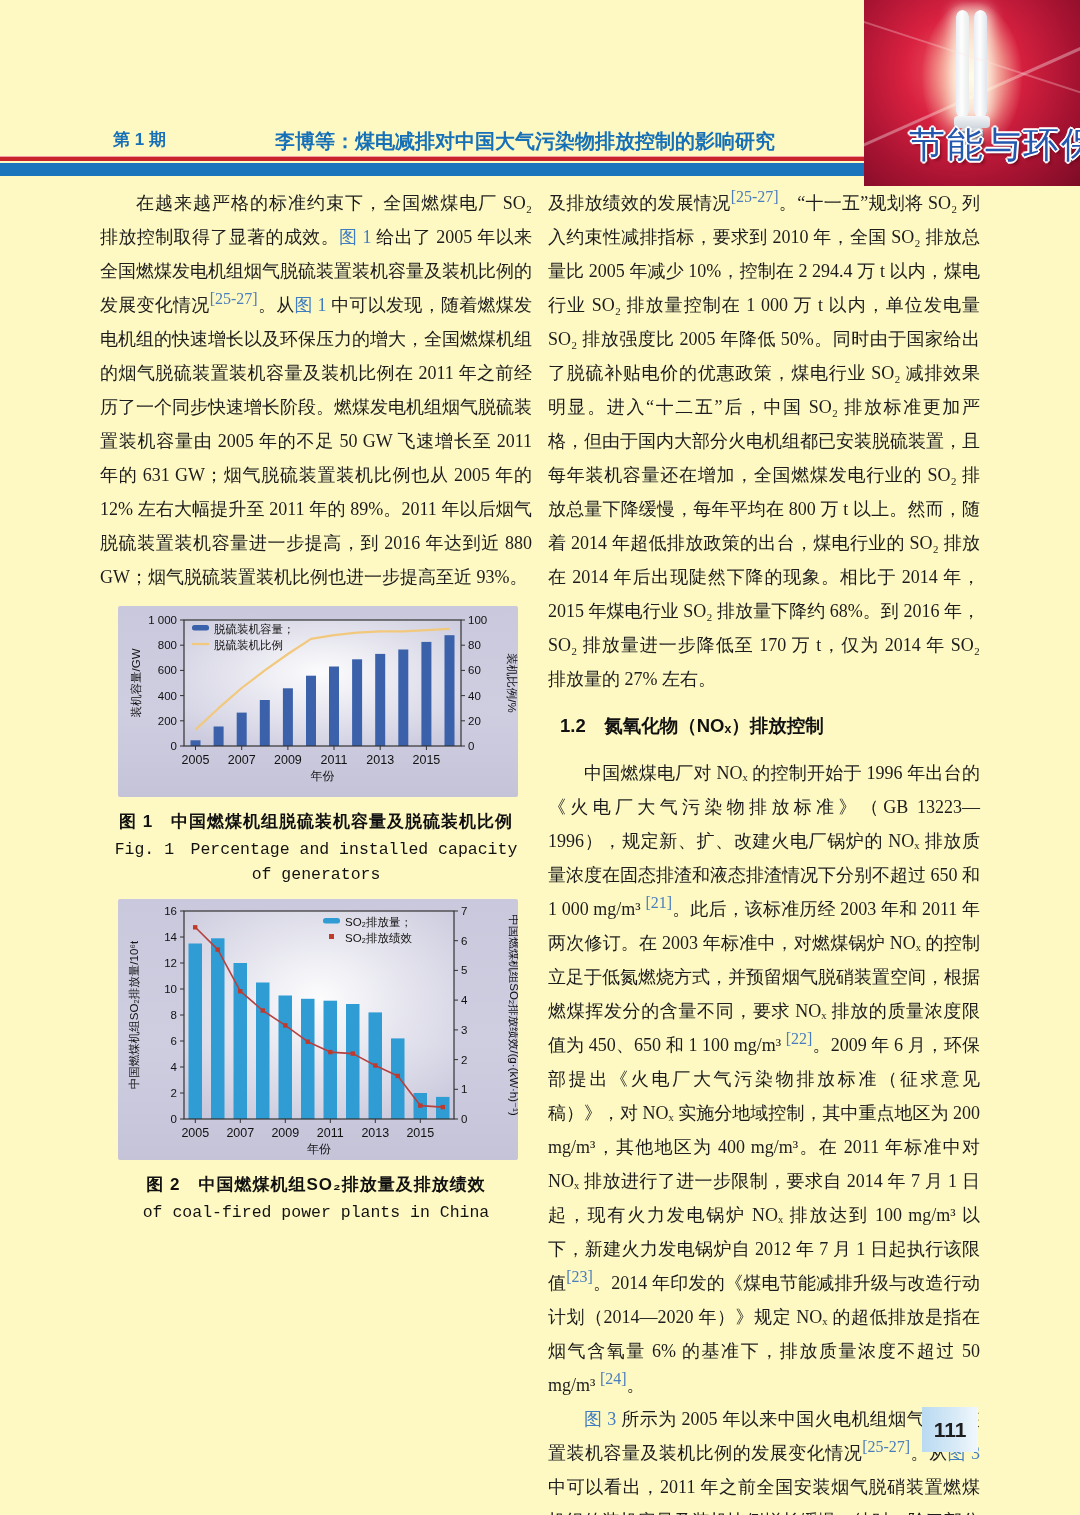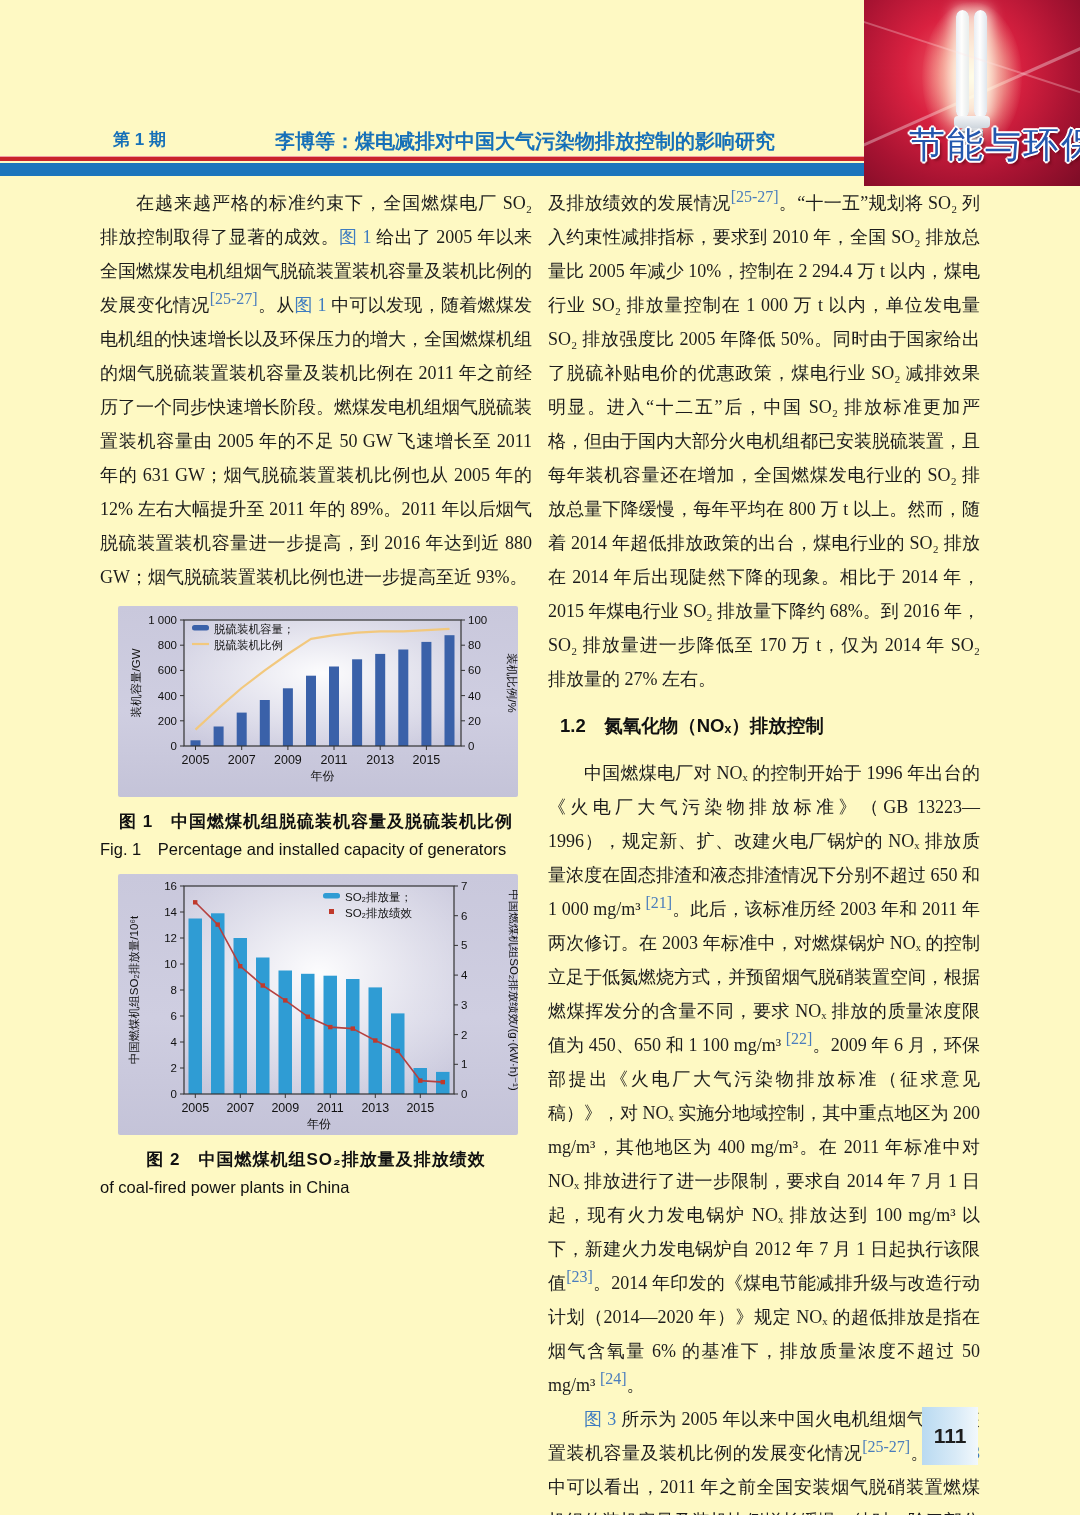--- a/index.html
+++ b/index.html
@@ -44,25 +44,25 @@
   .sec-heading{font-family:"Liberation Sans","DejaVu Sans",sans-serif;font-size:18.5px;font-weight:bold;
         line-height:36px;margin:12px;color:#111;}
 
   
   figure{margin:12px 0 8px 0;}
   .chart-panel{width:400px;margin-left:18px;background:linear-gradient(180deg,#c9c8dc 0%,#cfcee1 55%,#c4c3d8 100%);
         border-radius:2px;}
   .chart-panel svg text{font-family:"Liberation Sans","DejaVu Sans",sans-serif;}
   .cap-zh{text-align:center;font-family:"Liberation Sans","DejaVu Sans",sans-serif;font-weight:bold;
         font-size:17px;margin:13px 0 4px 0;letter-spacing:1px;color:#111;}
-  .cap-en{font-family:Liberation Sans, sans-serif;font-size:16.5px;
+  .cap-en{text-align:center;font-family:Liberation Mono, monospace;font-size:16.5px;
         line-height:25px;color:#111;}
 
   
-  .page-number{position:absolute;left:922px;top:1407px;width:56px;height:58px;
+  .page-number{position:absolute;left:922px;top:1407px;width:56px;height:45px;
         background:linear-gradient(90deg,#b9daf1 0%,#d8eaf7 60%,#f2f8fc 100%);
         display:flex;align-items:center;justify-content:center;
         font-family:"Liberation Sans","DejaVu Sans",sans-serif;font-weight:bold;font-size:21px;color:#1d1d1d;}
 </style>
 </head>
 <body>
 
 <div class="page">
 
   <div class="issue">第 1 期</div>

